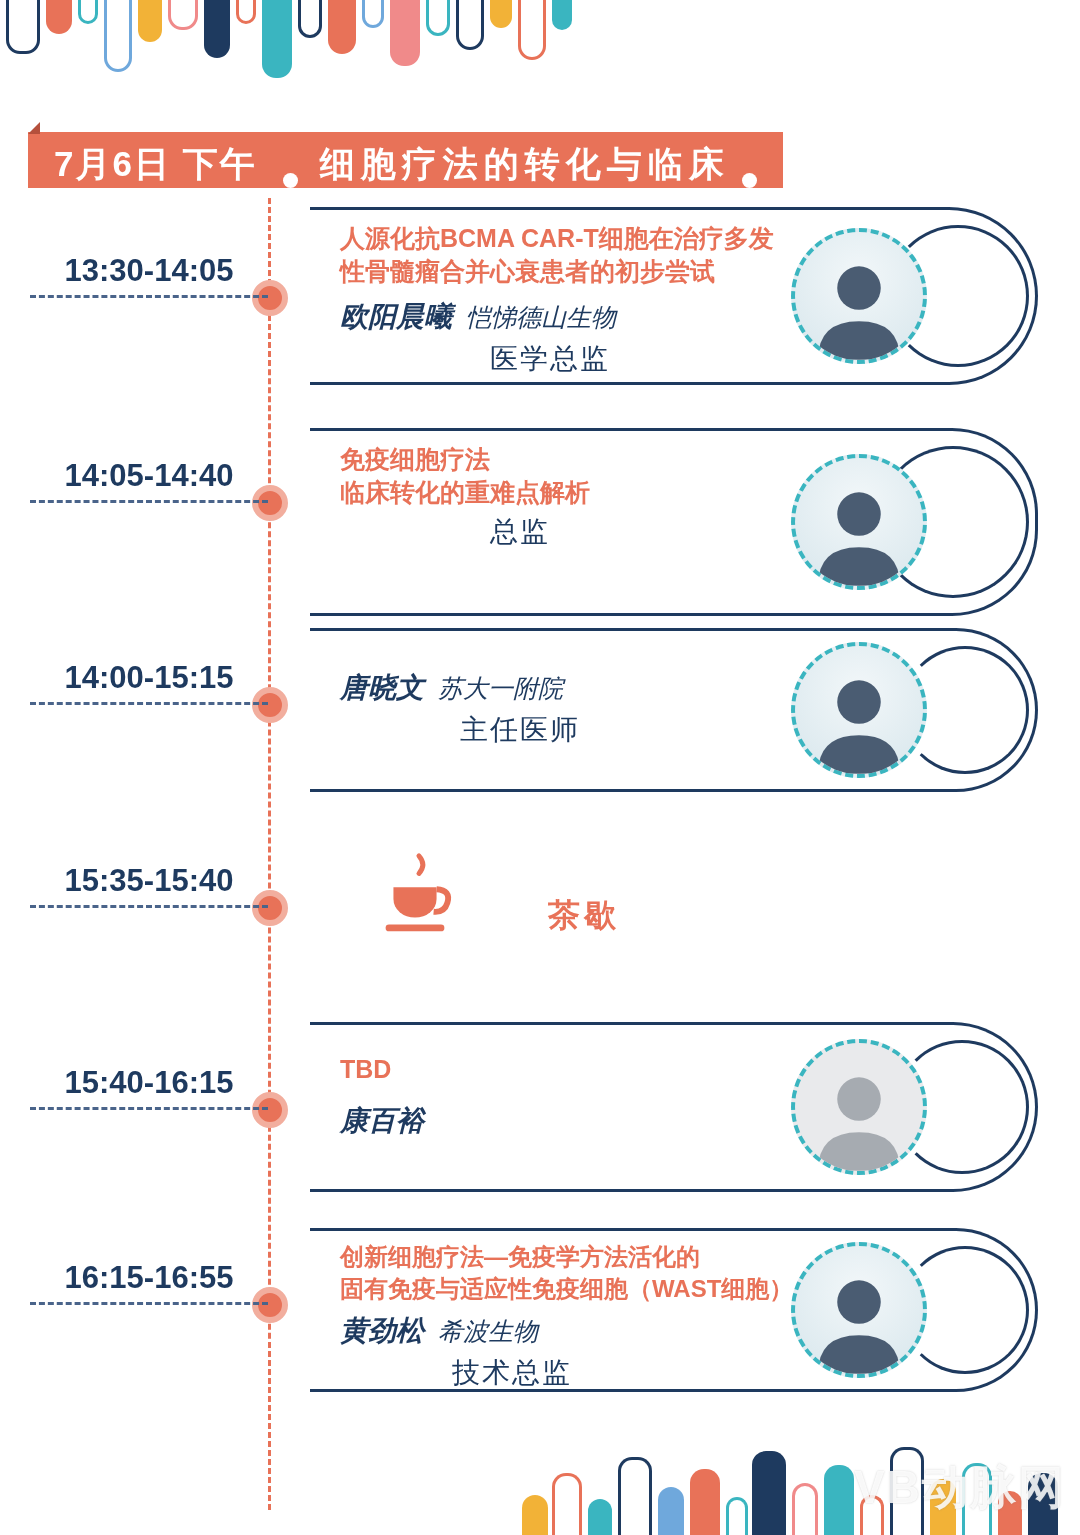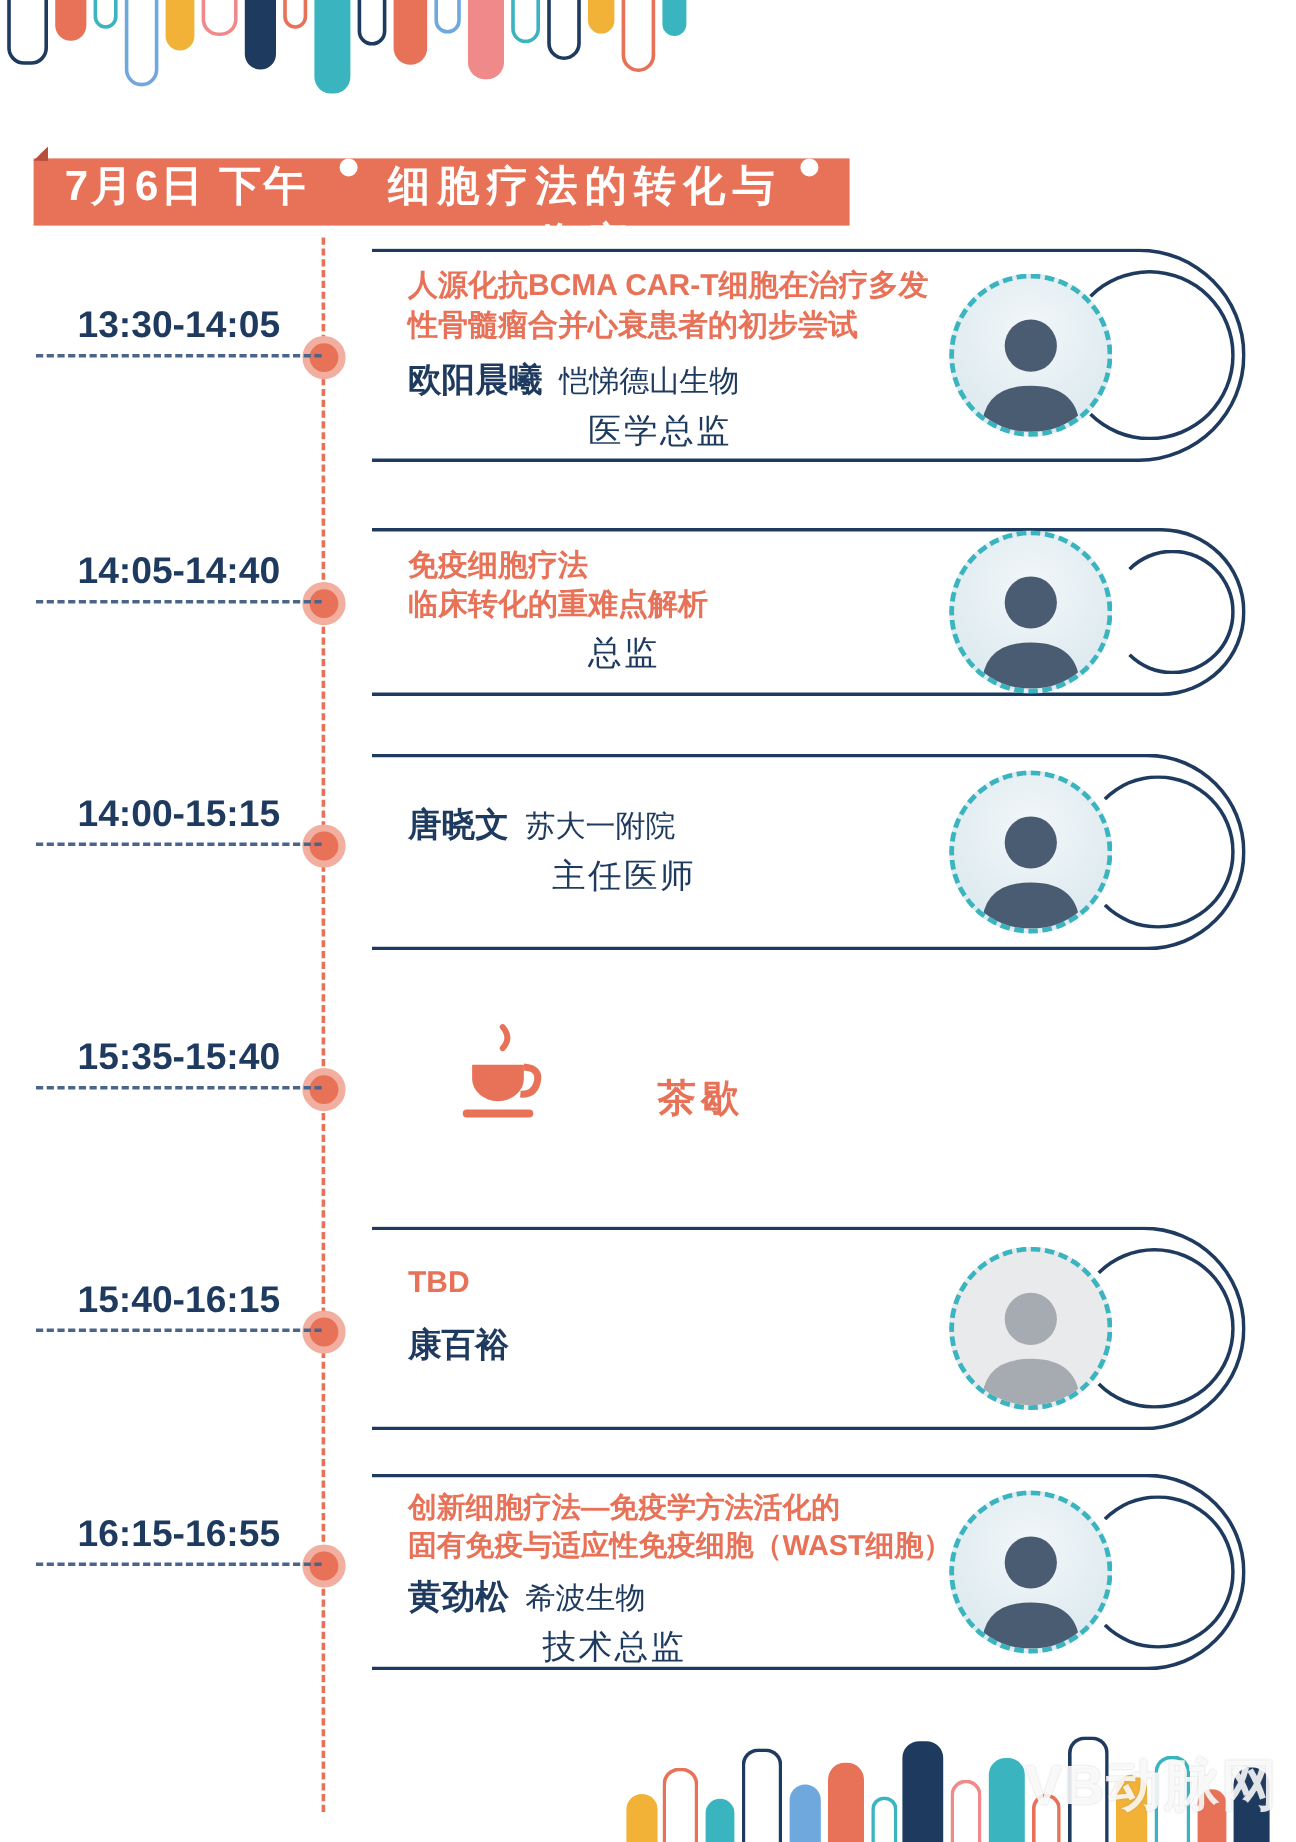--- a/index.html
+++ b/index.html
@@ -18,22 +18,22 @@
 
   
   .bunting{position:absolute;left:0;top:0;width:620px;height:110px;}
   .bn{position:absolute;top:-6px;border-radius:0 0 14px 14px;display:block;}
   .bn.f{background:currentColor;}
   .bn.o{border:3px solid currentColor;background:transparent;}
   .c1{color:var(--navy);} .c2{color:var(--orange);} .c3{color:var(--teal);}
   .c4{color:var(--lblue);} .c5{color:var(--yellow);} .c6{color:var(--pink);}
 
   
-  .header{position:absolute;left:28px;top:132px;width:680px;height:56px;background:var(--orange);
-          color:#fff;display:flex;align-items:flex-start;padding:0 26px;font-weight:bold;font-size:35px;}
+  .header{position:absolute;left:28px;top:132px;width:755px;height:56px;background:var(--orange);
+          color:#fff;display:flex;align-items:flex-end;padding:0 26px;font-weight:bold;font-size:35px;}
   .header::before{content:"";position:absolute;left:0;top:-10px;border:6px solid transparent;
           border-bottom-color:#b5503c;border-right-color:#b5503c;}
   .hdr-dot{width:15px;height:15px;border-radius:50%;background:#fff;flex:0 0 auto;}
   .hdr-date{letter-spacing:2px;}
   .hdr-title{flex:1;text-align:center;letter-spacing:6px;}
   .header .hdr-dot.first{margin:0 20px 0 26px;}
   .header .hdr-dot.last{margin-left:10px;}
 
   
   .vline{position:absolute;left:268px;top:198px;height:1312px;width:0;border-left:3px dashed var(--orange);}
@@ -50,21 +50,21 @@
         border:3px solid var(--navy);border-left-color:transparent;}
   .photo{position:absolute;right:108px;top:50%;transform:translateY(-50%);
         width:136px;height:136px;border-radius:50%;border:4px dashed var(--teal);
         background:radial-gradient(circle at 50% 35%, #f2f7f9, #d7e6ec);
         overflow:hidden;color:#4a5c72;}
   .photo svg{position:absolute;left:0;top:10px;width:100%;height:100%;}
   .photo.tbd{background:#e9eaec;color:#a6abb1;}
   .txt{position:absolute;left:30px;top:12px;width:492px;}
   .s-title{color:var(--orange);font-weight:bold;font-size:25px;line-height:1.32;}
   .s-title.small{font-size:24px;}
-  .s-speaker{margin-top:10px;color:var(--navy);font-size:25px;}
+  .s-speaker{margin-top:10px;color:var(--navy);font-size:25px;font-style:italic;}
   .s-speaker .name{font-weight:bold;font-size:28px;margin-right:14px;}
   .s-role{margin-top:4px;color:var(--navy);font-size:28px;letter-spacing:2px;}
 
   
   .break-cup{position:absolute;left:366px;top:850px;width:98px;height:98px;color:var(--orange);}
   .break-label{position:absolute;left:548px;top:894px;font-size:32px;font-weight:bold;
         color:var(--orange);letter-spacing:4px;}
 
   
   .skyline{position:absolute;right:0;bottom:0;width:560px;height:100px;}
@@ -138,21 +138,21 @@
         <div>人源化抗BCMA CAR-T细胞在治疗多发</div>
         <div>性骨髓瘤合并心衰患者的初步尝试</div>
       </div>
       <div class="s-speaker">
         <span class="name">欧阳晨曦</span><span class="affil">恺悌德山生物</span>
       </div>
       <div class="s-role" style="margin-left:150px">医学总监</div>
     </div>
   </div>
 
-  <div class="session" style="top:440px;height:140px;border-radius:0 86px 86px 0">
+  <div class="session" style="top:428px;height:188px;border-radius:0 86px 86px 0">
     <div class="inner-arc"></div>
     <div class="photo">
       <svg viewBox="0 0 100 100">
           <circle cx="50" cy="36" r="17" fill="currentColor"></circle>
           <path d="M18 92 q0 -30 32 -30 q32 0 32 30 z" fill="currentColor"></path>
         </svg>
     </div>
     <div class="txt">
       <div class="s-title">
         <div>免疫细胞疗法</div>

